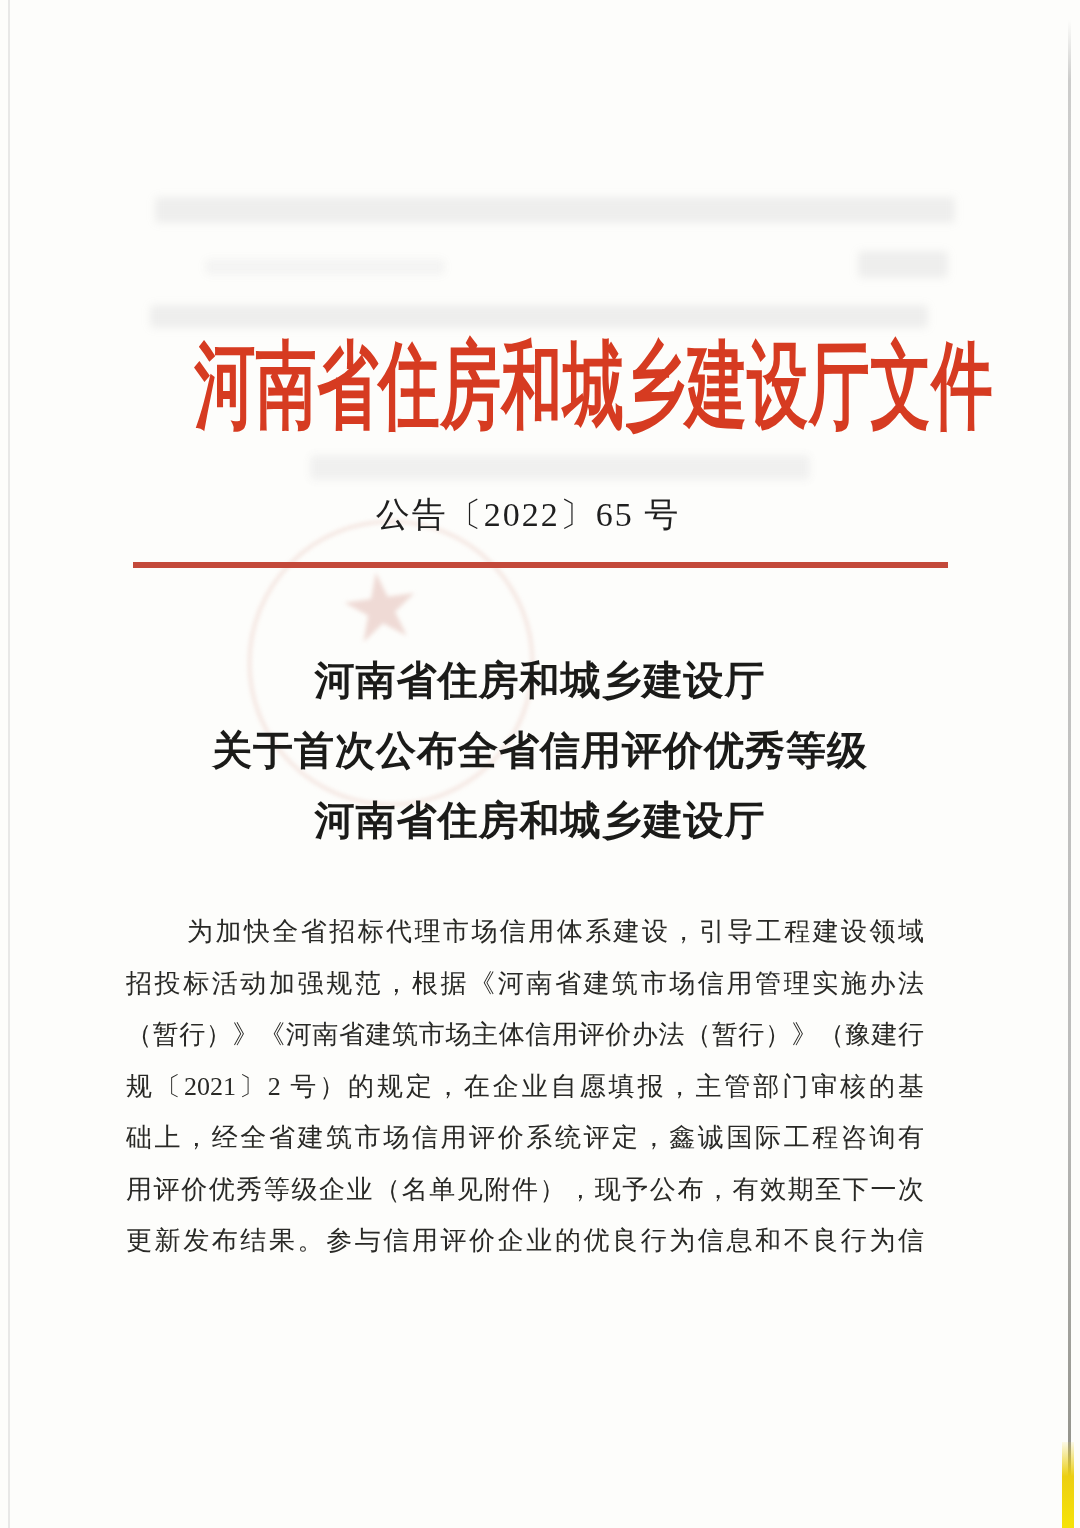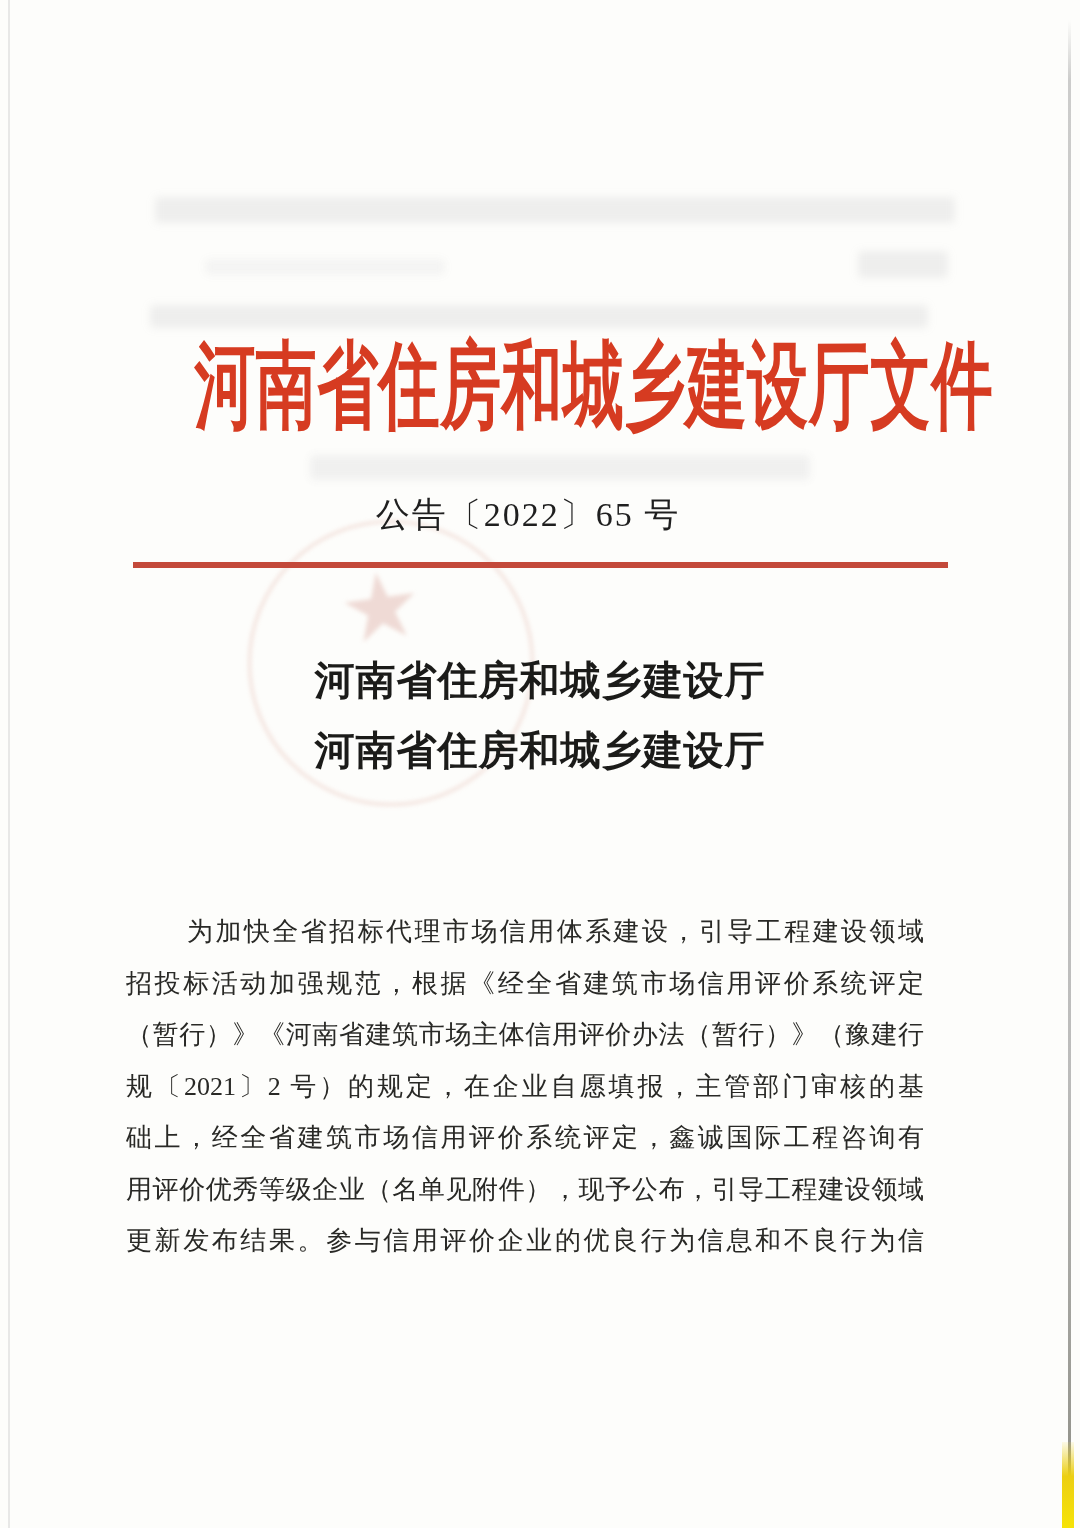--- a/index.html
+++ b/index.html
@@ -158,30 +158,31 @@
   <div class="seal">
     <span class="seal-star">★</span>
   </div>
 
   <div class="doc-number">公告〔2022〕65 号</div>
 
   <div class="red-rule"></div>
 
   <div class="doc-title">
     <div>河南省住房和城乡建设厅</div>
+    <div>关于首次公布全省信用评价优秀等级</div>
     <div>河南省住房和城乡建设厅</div>
   </div>
 
   <div class="body-text">
     <div class="body-line indent">为加快全省招标代理市场信用体系建设，引导工程建设领域</div>
-    <div class="body-line">招投标活动加强规范，根据《经全省建筑市场信用评价系统评定</div>
+    <div class="body-line">招投标活动加强规范，根据《河南省建筑市场信用管理实施办法</div>
     <div class="body-line">（暂行）》《河南省建筑市场主体信用评价办法（暂行）》（豫建行</div>
     <div class="body-line">规〔2021〕2 号）的规定，在企业自愿填报，主管部门审核的基</div>
     <div class="body-line">础上，经全省建筑市场信用评价系统评定，鑫诚国际工程咨询有</div>
-    <div class="body-line">用评价优秀等级企业（名单见附件），现予公布，引导工程建设领域</div>
+    <div class="body-line">用评价优秀等级企业（名单见附件），现予公布，有效期至下一次</div>
     <div class="body-line">更新发布结果。参与信用评价企业的优良行为信息和不良行为信</div>
   </div>
 
   <div class="edge-line-left"></div>
   <div class="edge-line-right"></div>
   <div class="edge-highlight"></div>
 
 </div>
 
 </body></html>

